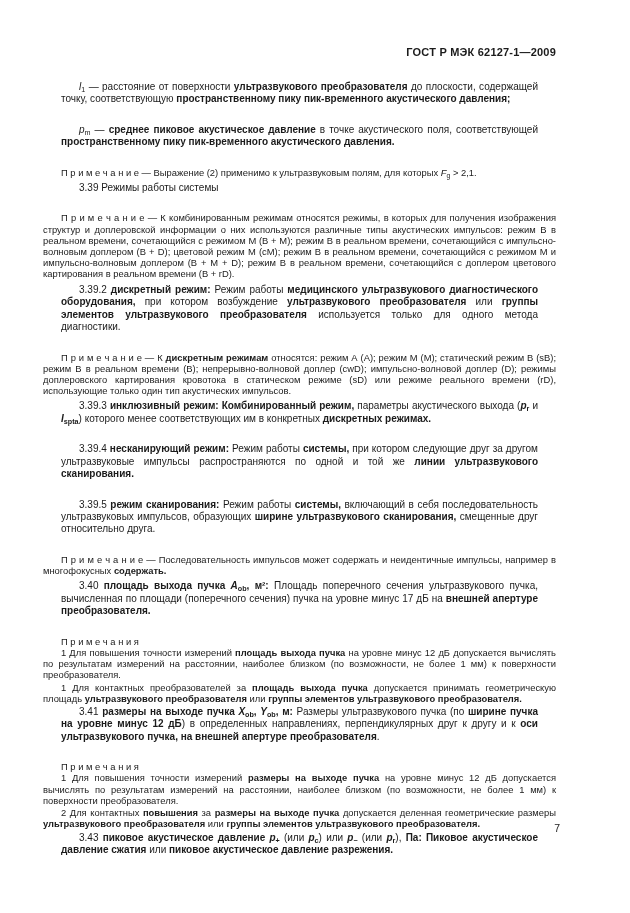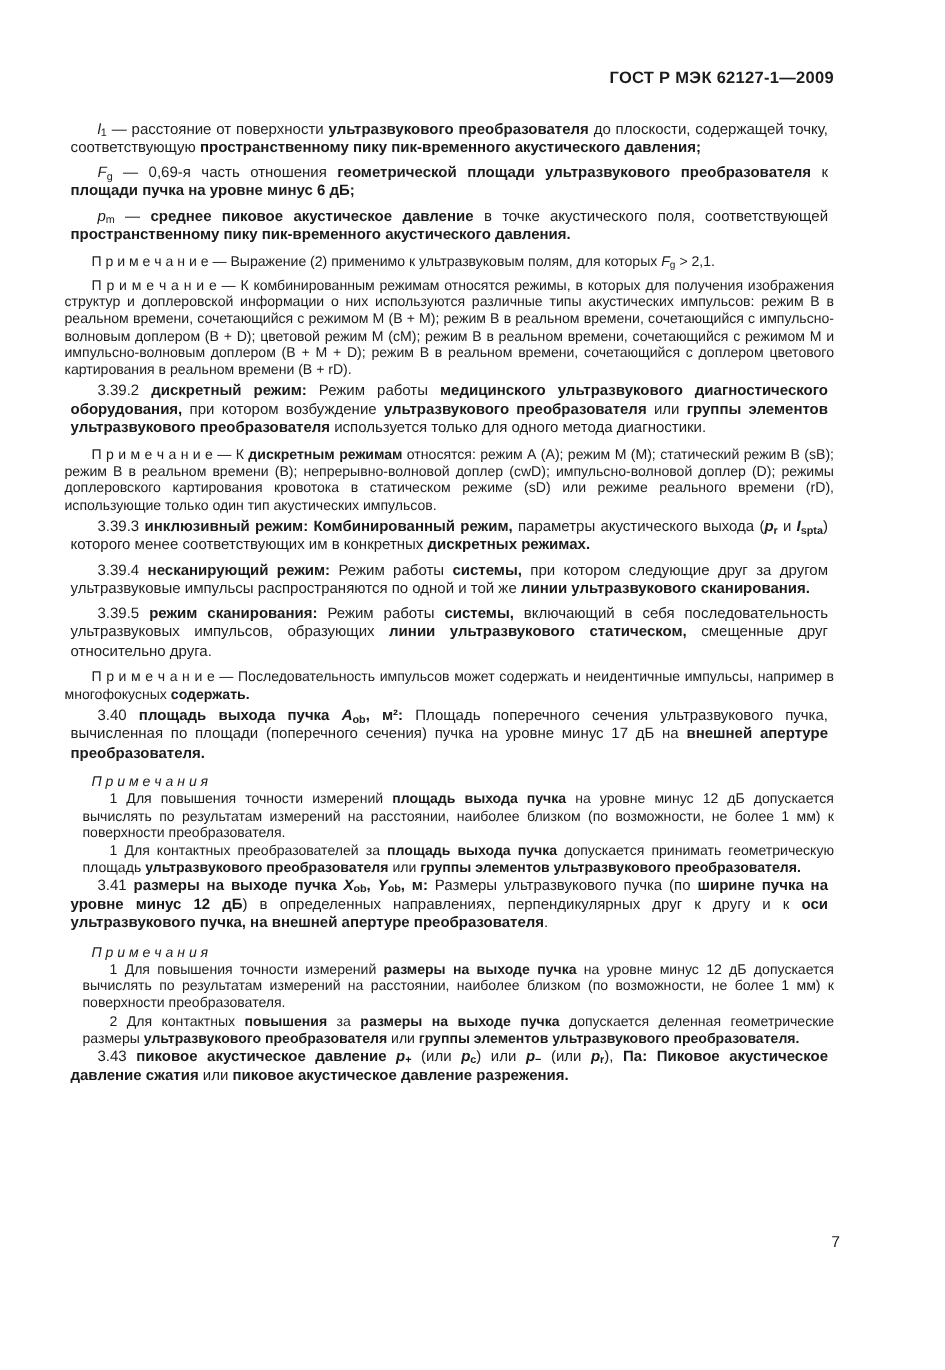--- a/index.html
+++ b/index.html
@@ -18,36 +18,36 @@
     box-sizing: border-box;
   }
   .doc-header {
     text-align: right;
     font-weight: bold;
     font-size: 11px;
     letter-spacing: 0.2px;
     margin-bottom: 23px;
   }
   main p {
-    margin: 4px;
+    margin: 18px;
     text-align: justify;
     text-indent: 18px;
   }
   p.body {
     font-size: 10px;
     line-height: 12.45px;
     margin-top: 2px;
   }
   p.note, p.note-header, p.note-item {
     font-size: 9.4px;
     line-height: 11.2px;
   }
   p.note { margin: 4.5px 0 4px 0; }
-  p.note-header { margin: 6px 0 0 0; font-style: italic; }
-  p.note-item { margin: 0 0 1px 12px; }
+  p.note-header { margin: 6px 0 0 0; }
+  p.note-item { margin: 0 0 1px 0; }
   .b { font-weight: bold; }
   .i { font-style: italic; }
   sub {
     font-size: 0.72em;
     line-height: 0;
     vertical-align: -0.25em;
   }
   .page-number {
     position: absolute;
     top: 822px;
@@ -56,29 +56,29 @@
   }
 </style>
 </head>
 <body>
 
 <div class="page">
   <div class="doc-header">ГОСТ Р МЭК 62127-1—2009</div>
 
   <main>
       <p class="body"><span class="i">l</span><sub>1</sub><span> — расстояние от поверхности </span><span class="b">ультразвукового преобразователя</span><span> до плоскости, содержащей точку, соответствующую </span><span class="b">пространственному пику пик-временного акустического давления;</span></p>
-      <p class="body"><span class="i">F</span><sub>g</sub><span> — 0,69-я  часть отношения </span><span class="b">геометрической площади ультразвукового преобразователя</span><span> к </span><span class="b">площади пучка на уровне минус 6 дБ;</span></p>
       <p class="body"><span class="i">p</span><sub>m</sub><span> — </span><span class="b">среднее пиковое акустическое давление</span><span> в точке акустического поля, соответствующей </span><span class="b">пространственному пику пик-временного акустического давления.</span></p>
       <p class="note"><span>П р и м е ч а н и е — Выражение (2) применимо к ультразвуковым полям, для которых </span><span class="i">F</span><sub>g</sub><span> &gt; 2,1.</span></p>
+      <p class="body"><span>3.39 Режимы работы системы</span></p>
       <p class="note"><span>П р и м е ч а н и е — К комбинированным режимам относятся режимы, в которых для получения изображения структур и доплеровской информации о них используются различные типы акустических импульсов: режим В в реальном времени, сочетающийся  с режимом М (В + М);  режим В в реальном времени, сочетающийся с импульсно-волновым доплером (В + D); цветовой режим М (сМ); режим В в реальном времени, сочетающийся с режимом М и импульсно-волновым доплером (В + М + D); режим В в реальном времени, сочетающийся с доплером цветового картирования в реальном времени (В + rD).</span></p>
       <p class="body"><span>3.39.2 </span><span class="b">дискретный режим:</span><span> Режим работы </span><span class="b">медицинского ультразвукового диагностического оборудования,</span><span> при котором возбуждение </span><span class="b">ультразвукового преобразователя</span><span> или </span><span class="b">группы элементов ультразвукового преобразователя</span><span> используется только для одного метода диагностики.</span></p>
       <p class="note"><span>П р и м е ч а н и е — К </span><span class="b">дискретным режимам</span><span> относятся: режим А (А); режим М (М); статический режим В (sB); режим В в реальном времени (В); непрерывно-волновой доплер (cwD); импульсно-волновой доплер (D); режимы доплеровского картирования кровотока  в статическом режиме (sD) или режиме реального времени (rD), использующие только один тип акустических импульсов.</span></p>
       <p class="body"><span>3.39.3 </span><span class="b">инклюзивный режим: Комбинированный режим,</span><span> параметры акустического выхода (</span><span class="b i">p</span><sub class="b">r</sub><span> и </span><span class="b i">I</span><sub class="b">spta</sub><span>) которого менее соответствующих им в конкретных </span><span class="b">дискретных режимах.</span></p>
       <p class="body"><span>3.39.4 </span><span class="b">несканирующий режим:</span><span> Режим работы </span><span class="b">системы,</span><span> при котором следующие друг за другом ультразвуковые импульсы распространяются по одной и той же </span><span class="b">линии ультразвукового сканирования.</span></p>
-      <p class="body"><span>3.39.5 </span><span class="b">режим сканирования:</span><span> Режим работы </span><span class="b">системы,</span><span> включающий в себя последовательность ультразвуковых импульсов, образующих </span><span class="b">линии ультразвукового статическом,</span><span> смещенные друг относительно друга.</span></p>
+      <p class="body"><span>3.39.5 </span><span class="b">режим сканирования:</span><span> Режим работы </span><span class="b">системы,</span><span> включающий в себя последовательность ультразвуковых импульсов, образующих </span><span class="b">ширине ультразвукового сканирования,</span><span> смещенные друг относительно друга.</span></p>
       <p class="note"><span>П р и м е ч а н и е — Последовательность импульсов может содержать и неидентичные импульсы, например в многофокусных </span><span class="b">содержать.</span></p>
       <p class="body"><span>3.40 </span><span class="b">площадь выхода пучка </span><span class="b i">A</span><sub class="b">ob</sub><span class="b">, м²:</span><span> Площадь поперечного сечения ультразвукового пучка, вычисленная по площади (поперечного сечения) пучка на  уровне минус 17 дБ  на </span><span class="b">внешней апертуре преобразователя.</span></p>
       <p class="note-header"><span>П р и м е ч а н и я</span></p>
       <p class="note-item"><span>1 Для повышения  точности  измерений </span><span class="b">площадь выхода пучка</span><span> на уровне минус 12 дБ допускается вычислять по результатам измерений на расстоянии, наиболее близком (по возможности, не более 1 мм) к поверхности преобразователя.</span></p>
       <p class="note-item"><span>1 Для контактных преобразователей за </span><span class="b">площадь выхода пучка</span><span> допускается принимать геометрическую площадь </span><span class="b">ультразвукового преобразователя</span><span> или </span><span class="b">группы элементов ультразвукового преобразователя.</span></p>
       <p class="body"><span>3.41 </span><span class="b">размеры на выходе пучка </span><span class="b i">X</span><sub class="b">ob</sub><span class="b">, </span><span class="b i">Y</span><sub class="b">ob</sub><span class="b">, м:</span><span> Размеры ультразвукового пучка (по </span><span class="b">ширине пучка на уровне минус 12 дБ</span><span>) в определенных направлениях,  перпендикулярных друг к другу и к </span><span class="b">оси ультразвукового пучка, на внешней апертуре преобразователя</span><span>.</span></p>
       <p class="note-header"><span>П р и м е ч а н и я</span></p>
       <p class="note-item"><span>1 Для повышения  точности  измерений  </span><span class="b">размеры  на выходе пучка</span><span> на уровне  минус 12 дБ допускается вычислять по результатам измерений на расстоянии, наиболее близком (по возможности, не более 1 мм) к поверхности преобразователя.</span></p>
       <p class="note-item"><span>2 Для контактных  </span><span class="b">повышения</span><span> за </span><span class="b">размеры на выходе пучка</span><span> допускается деленная геометрические размеры </span><span class="b">ультразвукового преобразователя</span><span> или </span><span class="b">группы элементов ультразвукового преобразователя.</span></p>
       <p class="body"><span>3.43 </span><span class="b">пиковое акустическое давление </span><span class="b i">p</span><sub class="b">+</sub><span> (или </span><span class="b i">p</span><sub class="b">c</sub><span>) или </span><span class="b i">p</span><sub class="b">−</sub><span> (или </span><span class="b i">p</span><sub class="b">r</sub><span>), </span><span class="b">Па: Пиковое акустическое давление сжатия</span><span> или </span><span class="b">пиковое акустическое давление разрежения.</span></p>

